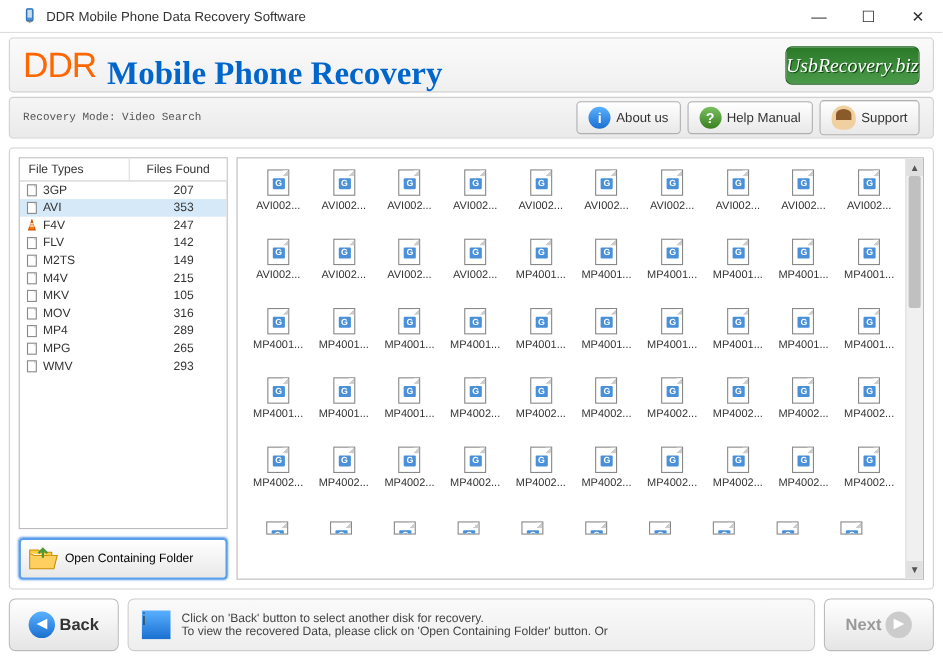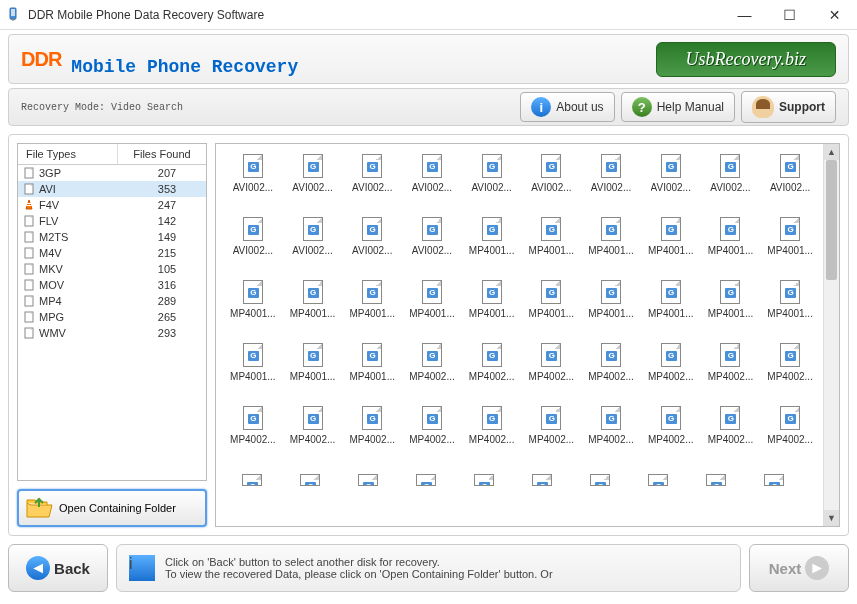--- a/index.html
+++ b/index.html
@@ -1,37 +1,37 @@
 <!DOCTYPE html>
 <html><head>
 <meta charset="utf-8">
 <style>
 * { margin: 0; padding: 0; box-sizing: border-box; font-family: 'Segoe UI', Tahoma, sans-serif; }
 body { background: #fff; width: 857px; height: 604px; overflow: hidden; }
 
-.titlebar { height: 30px; background: #fff; display: flex; align-items: center; padding: 0 0 0 6px; border-bottom: 1px solid #ddd; }
+.titlebar { height: 30px; background: #fff; display: flex; align-items: center; padding: 0 0 0 20px; border-bottom: 1px solid #ddd; }
 .titlebar-icon { width: 16px; height: 16px; margin-right: 6px; }
 .titlebar-text { font-size: 12px; color: #333; flex: 1; }
 .titlebar-controls { display: flex; }
 .titlebar-btn { width: 45px; height: 30px; display: flex; align-items: center; justify-content: center; font-size: 14px; color: #333; }
 
 .header-bar { height: 50px; background: linear-gradient(#fafafa, #f0f0f0); border: 1px solid #d0d0d0; margin: 4px 8px; border-radius: 4px; display: flex; align-items: center; padding: 0 12px; }
-.logo-ddr { font-family: Arial Black, sans-serif; font-size: 20px; font-weight: 700; color: #ff6600; letter-spacing: -1px; }
-.logo-title { font-family: Liberation Mono, monospace; font-size: 18px; color: #0066cc; margin-left: 10px; font-weight: 600; margin-top: 16px; }
-.logo-site { margin-left: auto; background: linear-gradient(#2a7a2a, #4a9a4a); color: #fff; font-family: Verdana; font-size: 18px; font-style: italic; padding: 6px 29px; border-radius: 6px; border: 1px solid #226622; text-shadow: 1px 1px 0 #114411; }
+.logo-ddr { font-family: Arial Black, sans-serif; font-size: 32px; font-weight: 400; color: #ff6600; letter-spacing: -1px; }
+.logo-title { font-family: Liberation Serif, serif; font-size: 30px; color: #0066cc; margin-left: 10px; font-weight: 600; margin-top: 16px; }
+.logo-site { margin-left: auto; background: linear-gradient(#2a7a2a, #4a9a4a); color: #fff; font-family: Verdana; font-size: 18px; font-style: italic; padding: 6px 0; border-radius: 6px; border: 1px solid #226622; text-shadow: 1px 1px 0 #114411; }
 
 .mode-bar { height: 38px; background: linear-gradient(#f5f5f5, #eaeaea); border: 1px solid #d0d0d0; margin: 0 8px; border-radius: 4px; display: flex; align-items: center; padding: 0 12px; }
 .mode-text { font-family: 'Courier New', monospace; font-size: 10px; color: #555; flex: 1; }
 .mode-btn { display: flex; align-items: center; background: linear-gradient(#fff, #e8e8e8); border: 1px solid #b0b0b0; border-radius: 4px; padding: 4px 10px; margin-left: 6px; font-size: 12px; color: #333; cursor: pointer; }
 .mode-btn .icon-circle { width: 20px; height: 20px; border-radius: 50%; display: flex; align-items: center; justify-content: center; font-weight: bold; color: #fff; margin-right: 5px; font-size: 13px; }
 .icon-info-blue { background: linear-gradient(#5ab0ff,#1a70d0); }
 .icon-help-green { background: linear-gradient(#7ac060,#3a8020); }
 .support-btn .avatar { width: 22px; height: 22px; background: #f0d0a0; border-radius: 50% 50% 40% 40%; margin-right: 5px; position: relative; }
 .support-btn .avatar::after { content:''; position:absolute; top:3px; left:4px; width:14px; height:10px; background:#8a5a2a; border-radius:50% 50% 0 0; }
-.support-btn { font-weight: bold; }
+.support-btn { font-weight: normal; }
 
 .main-area { display: flex; margin: 8px; border: 1px solid #d0d0d0; border-radius: 4px; height: 402px; padding: 8px; gap: 8px; }
 
 .left-panel { width: 190px; display: flex; flex-direction: column; }
 .file-list { border: 1px solid #bbb; background: #fff; flex: 1; overflow: hidden; }
 .file-list-header { display: flex; border-bottom: 1px solid #ccc; background: #fff; }
 .file-list-header div { padding: 4px 8px; font-size: 11px; color: #333; }
 .fh-type { width: 100px; border-right: 1px solid #ddd; }
 .fh-found { flex: 1; text-align: center; }
 .file-row { display: flex; align-items: center; font-size: 11px; padding: 1px 4px; gap: 20px; }

